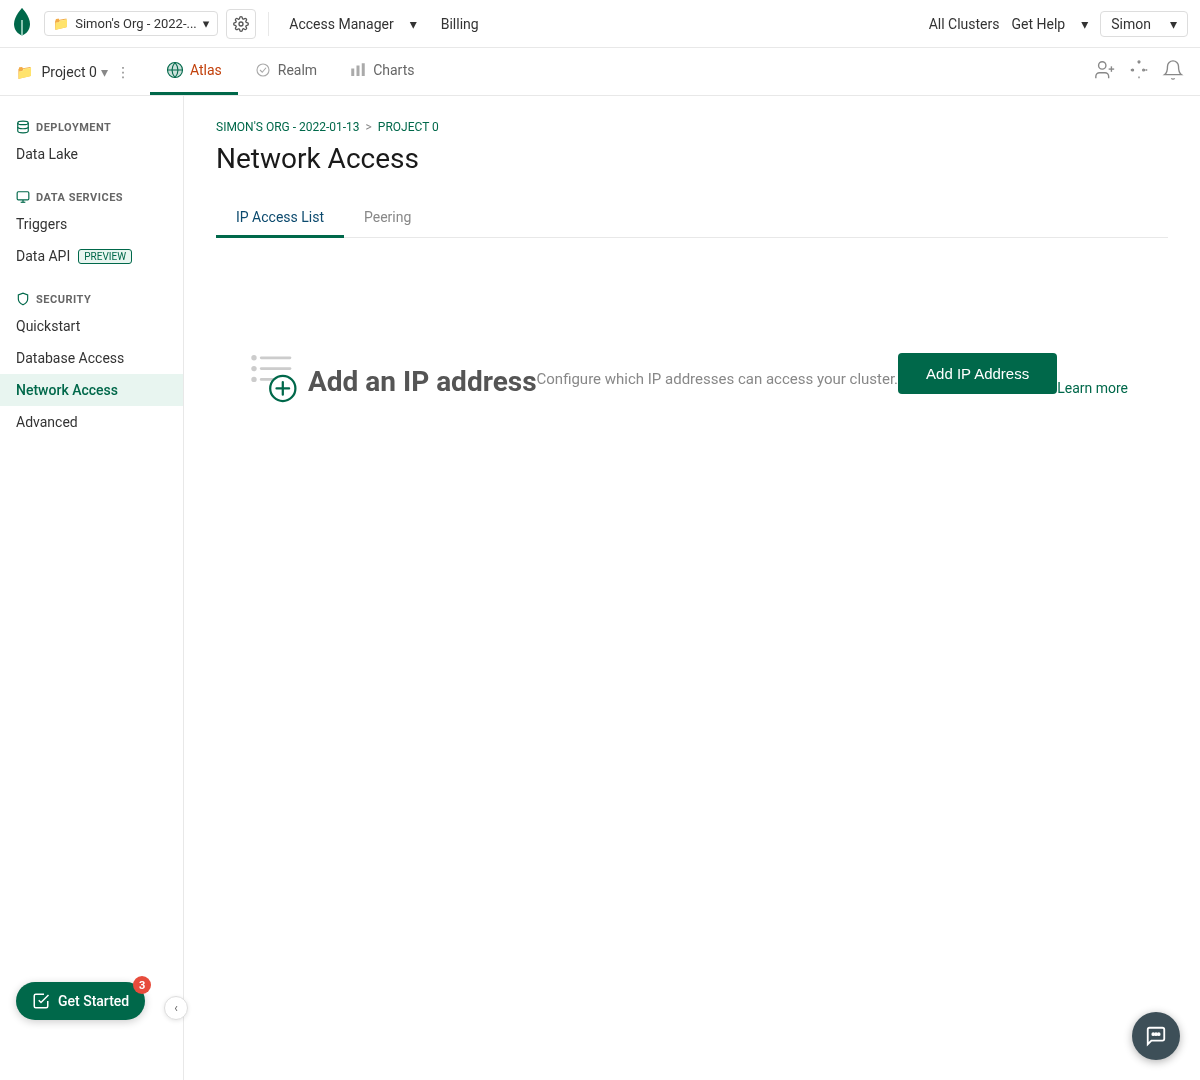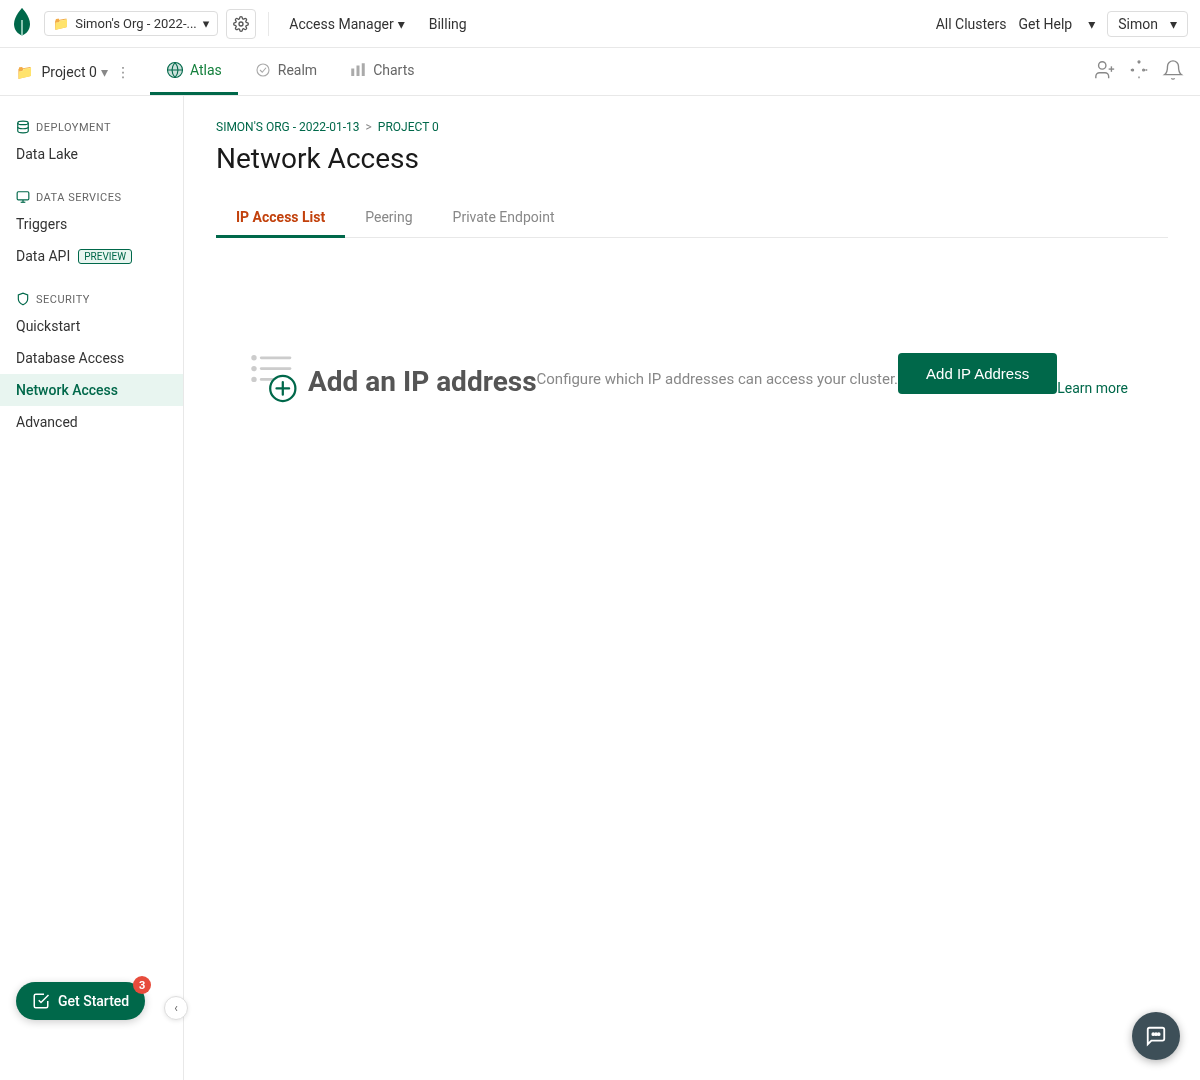--- a/index.html
+++ b/index.html
@@ -16,59 +16,59 @@
       display: flex; align-items: center; gap: 6px;
       border: 1px solid #ddd; border-radius: 4px; padding: 4px 8px;
       cursor: pointer; font-size: 13px; color: #333;
     }
     .gear-btn {
       width: 30px; height: 30px; border: 1px solid #ddd; border-radius: 4px;
       display: flex; align-items: center; justify-content: center;
       cursor: pointer; color: #555;
     }
     .access-manager-btn {
-      display: flex; align-items: center; gap: 4px;
+      display: flex; align-items: center; gap: 16px;
       font-size: 14px; color: #333; cursor: pointer; padding: 0 8px;
     }
     .billing-btn { font-size: 14px; color: #333; cursor: pointer; padding: 0 8px; }
     .top-nav-right { display: flex; align-items: center; gap: 12px; }
     .all-clusters-btn { font-size: 14px; color: #333; cursor: pointer; }
     .get-help-btn { display: flex; align-items: center; gap: 16px; font-size: 14px; color: #333; cursor: pointer; }
-    .user-btn { display: flex; align-items: center; gap: 12px; font-size: 14px; color: #333; cursor: pointer; border: 1px solid #ddd; border-radius: 4px; padding: 4px 10px; }
+    .user-btn { display: flex; align-items: center; gap: 19px; font-size: 14px; color: #333; cursor: pointer; border: 1px solid #ddd; border-radius: 4px; padding: 4px 10px; }
 
     
     .second-nav {
       display: flex; align-items: center; height: 48px;
       border-bottom: 1px solid #e8e8e8; padding: 0 16px;
       background: #fff;
     }
     .project-selector { display: flex; align-items: center; gap: 4px; font-size: 14px; color: #333; cursor: pointer; }
     .project-folder-icon { color: #666; margin-right: 4px; }
     .nav-tabs { display: flex; align-items: center; margin-left: 20px; height: 100%; }
     .nav-tab {
       display: flex; align-items: center; gap: 6px; padding: 0 16px;
       height: 100%; font-size: 14px; color: #666; cursor: pointer;
       border-bottom: 3px solid transparent; text-decoration: none;
     }
-    .nav-tab.active { color: #15803d; border-bottom: 3px solid #00684a; text-align: center; }
+    .nav-tab.active { color: #c2410c; border-bottom: 3px solid #00684a; text-align: center; }
     .nav-tab-icon { width: 18px; height: 18px; }
     .second-nav-right { margin-left: auto; display: flex; align-items: center; gap: 12px; }
     .nav-icon-btn { cursor: pointer; color: #666; }
 
     
     .layout { display: flex; min-height: calc(1080px - 96px); }
 
     
     .sidebar {
       width: 184px; border-right: 1px solid #e8e8e8;
       padding: 16px 0; flex-shrink: 0; background: #fff;
     }
     .sidebar-section-label {
       display: flex; align-items: center; gap: 6px;
-      font-size: 11px; font-weight: 400; color: #666; letter-spacing: 0.5px;
+      font-size: 11px; font-weight: 700; color: #666; letter-spacing: 0.5px;
       text-transform: uppercase; padding: 8px 16px 4px;
     }
     .sidebar-item {
       padding: 8px 16px; font-size: 14px; color: #333; cursor: pointer;
       border-radius: 0;
     }
     .sidebar-item.active { background: #e8f5f0; color: #00684a; font-weight: 500; }
     .sidebar-item-with-badge { display: flex; align-items: center; gap: 8px; }
     .preview-badge {
       font-size: 10px; background: #e8f5f0; color: #00684a;
@@ -81,21 +81,21 @@
     .breadcrumb a { color: #00684a; text-decoration: none; }
     .breadcrumb span { color: #888; }
     .page-title { font-size: 28px; font-weight: 400; color: #1a1a1a; margin-bottom: 24px; }
 
     
     .content-tabs { display: flex; border-bottom: 1px solid #e8e8e8; margin-bottom: 40px; }
     .content-tab {
       padding: 10px 20px; font-size: 14px; color: #888; cursor: pointer;
       border-bottom: 3px solid transparent; margin-bottom: -1px;
     }
-    .content-tab.active { color: #c2410c; border-bottom: 3px solid #00684a; font-weight: 700; }
+    .content-tab.active { color: #0c4a6e; border-bottom: 3px solid #00684a; font-weight: 400; }
 
     
     .empty-state { display: flex; flex-direction: row; align-items: center; padding: 60px 20px; }
     .empty-icon { margin-bottom: 24px; }
     .empty-title { font-size: 28px; color: #555; margin-bottom: 12px; }
     .empty-subtitle { font-size: 15px; color: #888; margin-bottom: 28px; margin-top: 11px; }
     .add-ip-btn {
       background: #00684a; color: #fff; border: none; border-radius: 4px;
       padding: 12px 28px; font-size: 15px; cursor: pointer; font-weight: 500;
       margin-bottom: 28px;
@@ -303,23 +303,20 @@
       <a>PROJECT 0</a>
     </div>
     <h1 class="page-title">Network Access</h1>
 
     <div class="content-tabs">
       <div class="content-tab active">
         <span>IP Access List</span>
       </div>
       <div class="content-tab">
         <span>Peering</span>
-      </div>
-      <div class="content-tab">
-        <span>Private Endpoint</span>
       </div>
     </div>
 
     <div class="empty-state">
       <div class="empty-icon list-add-icon">
         <svg width="72" height="72" viewBox="0 0 80 80" fill="none">
 
           <line x1="28" y1="22" x2="60" y2="22" stroke="#ccc" stroke-width="3" stroke-linecap="round"></line>
           <line x1="28" y1="34" x2="60" y2="34" stroke="#ccc" stroke-width="3" stroke-linecap="round"></line>
           <line x1="28" y1="46" x2="50" y2="46" stroke="#ccc" stroke-width="3" stroke-linecap="round"></line>

